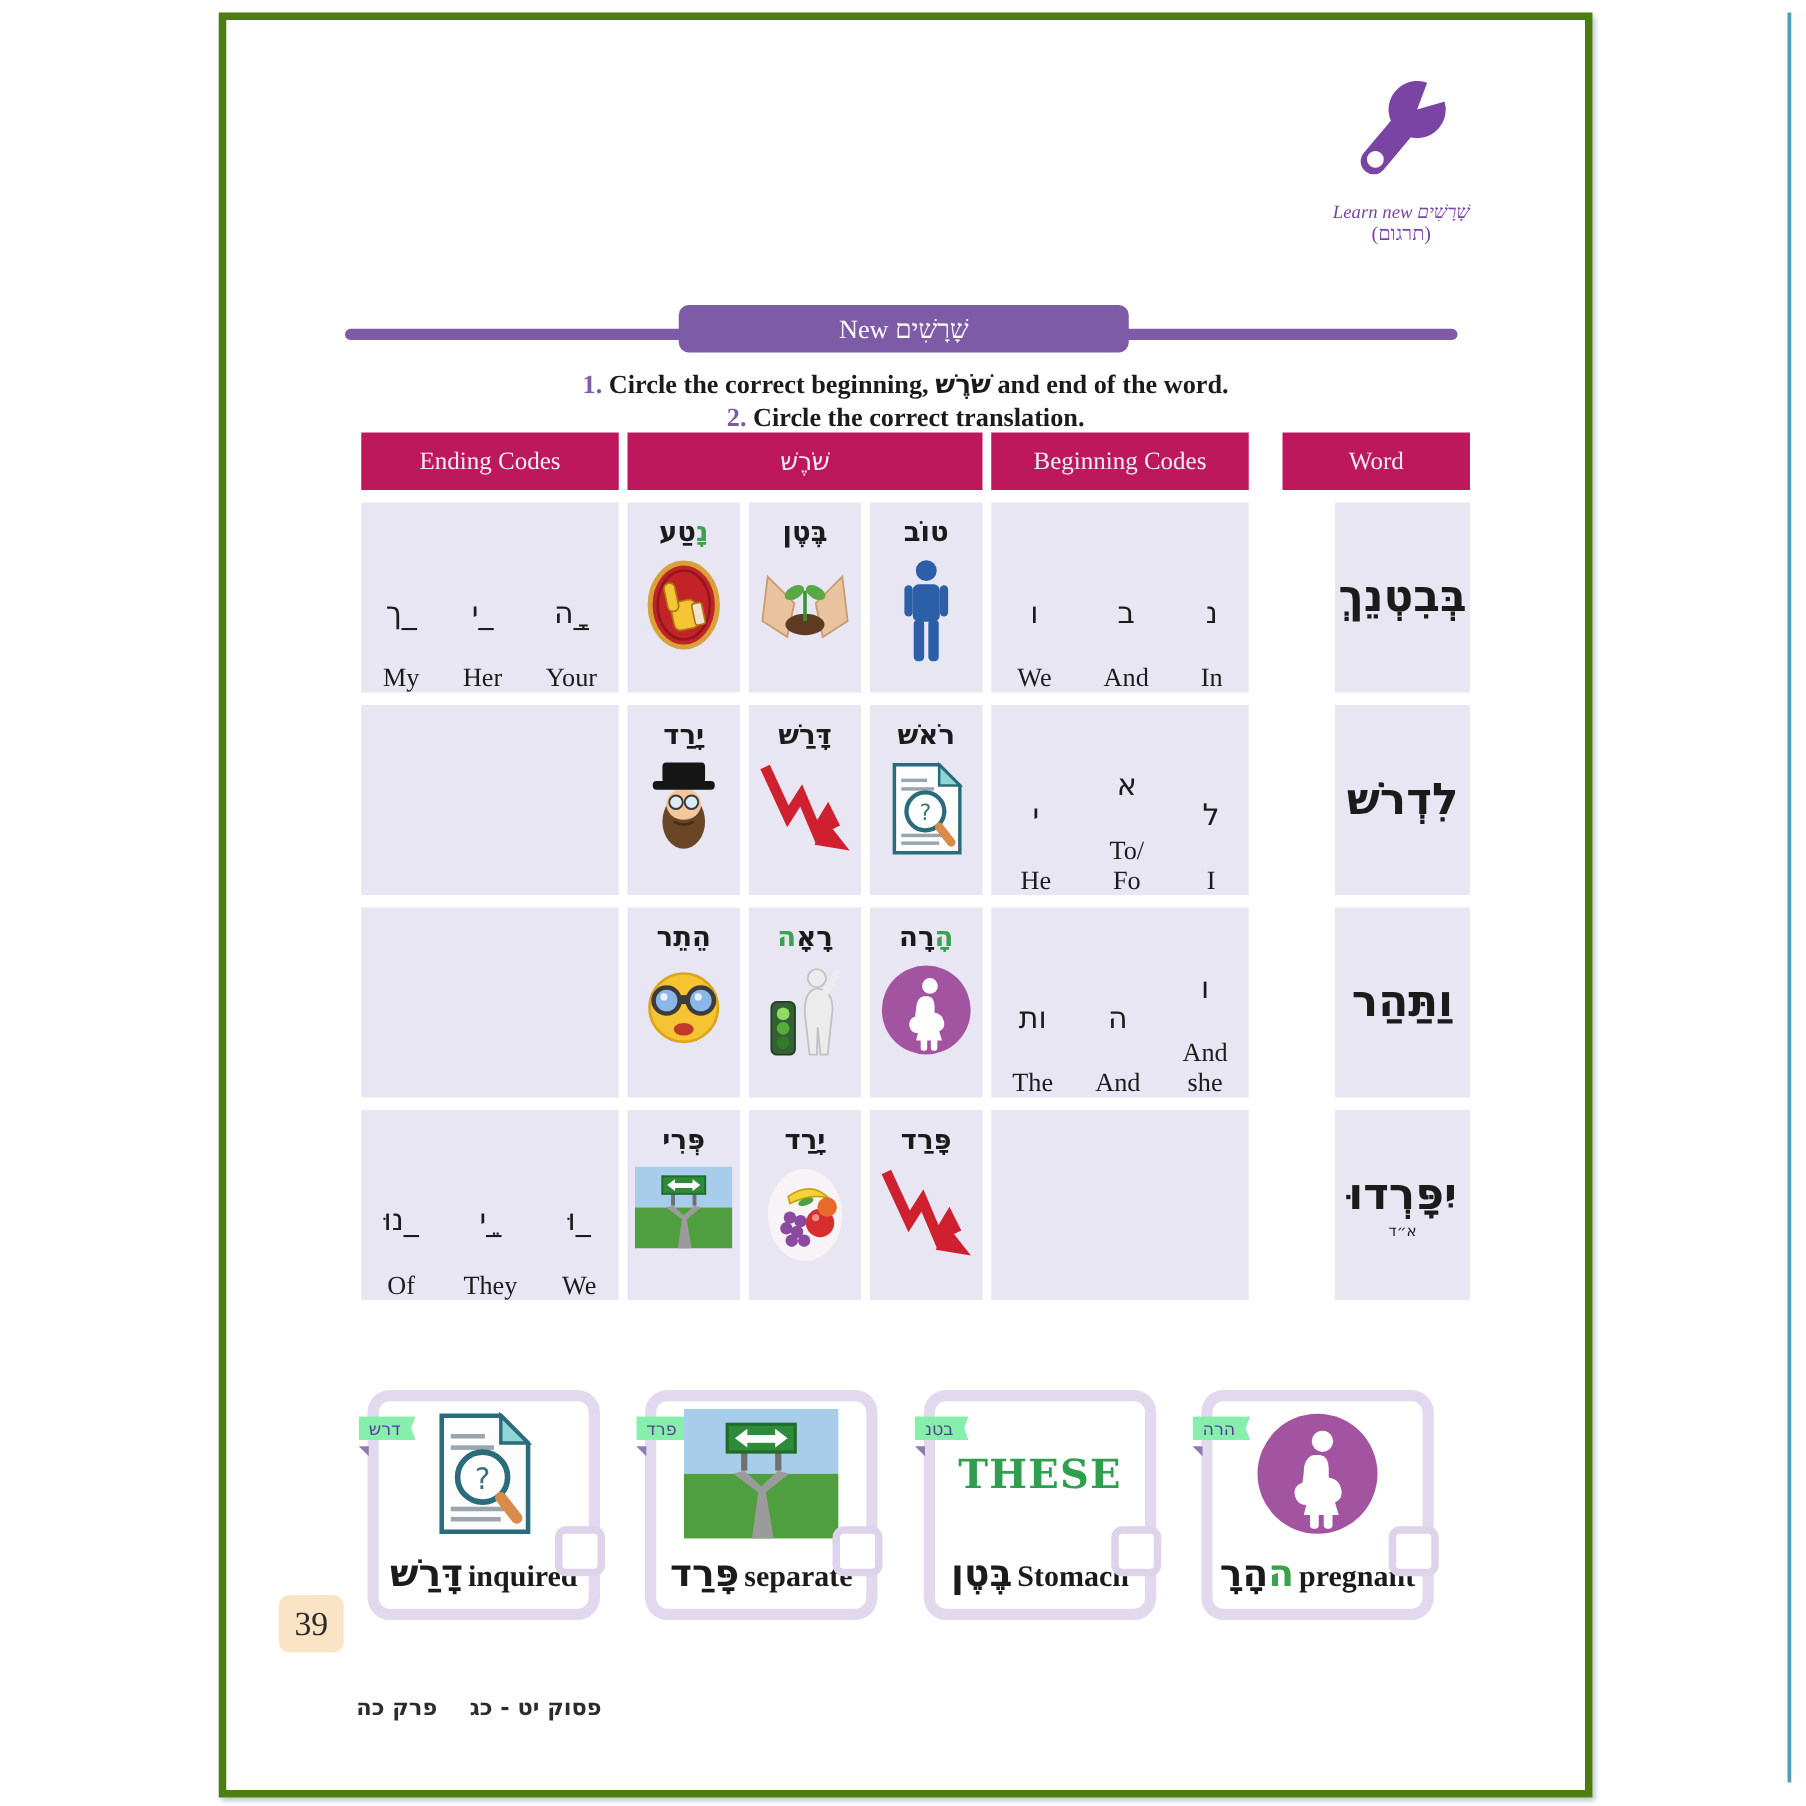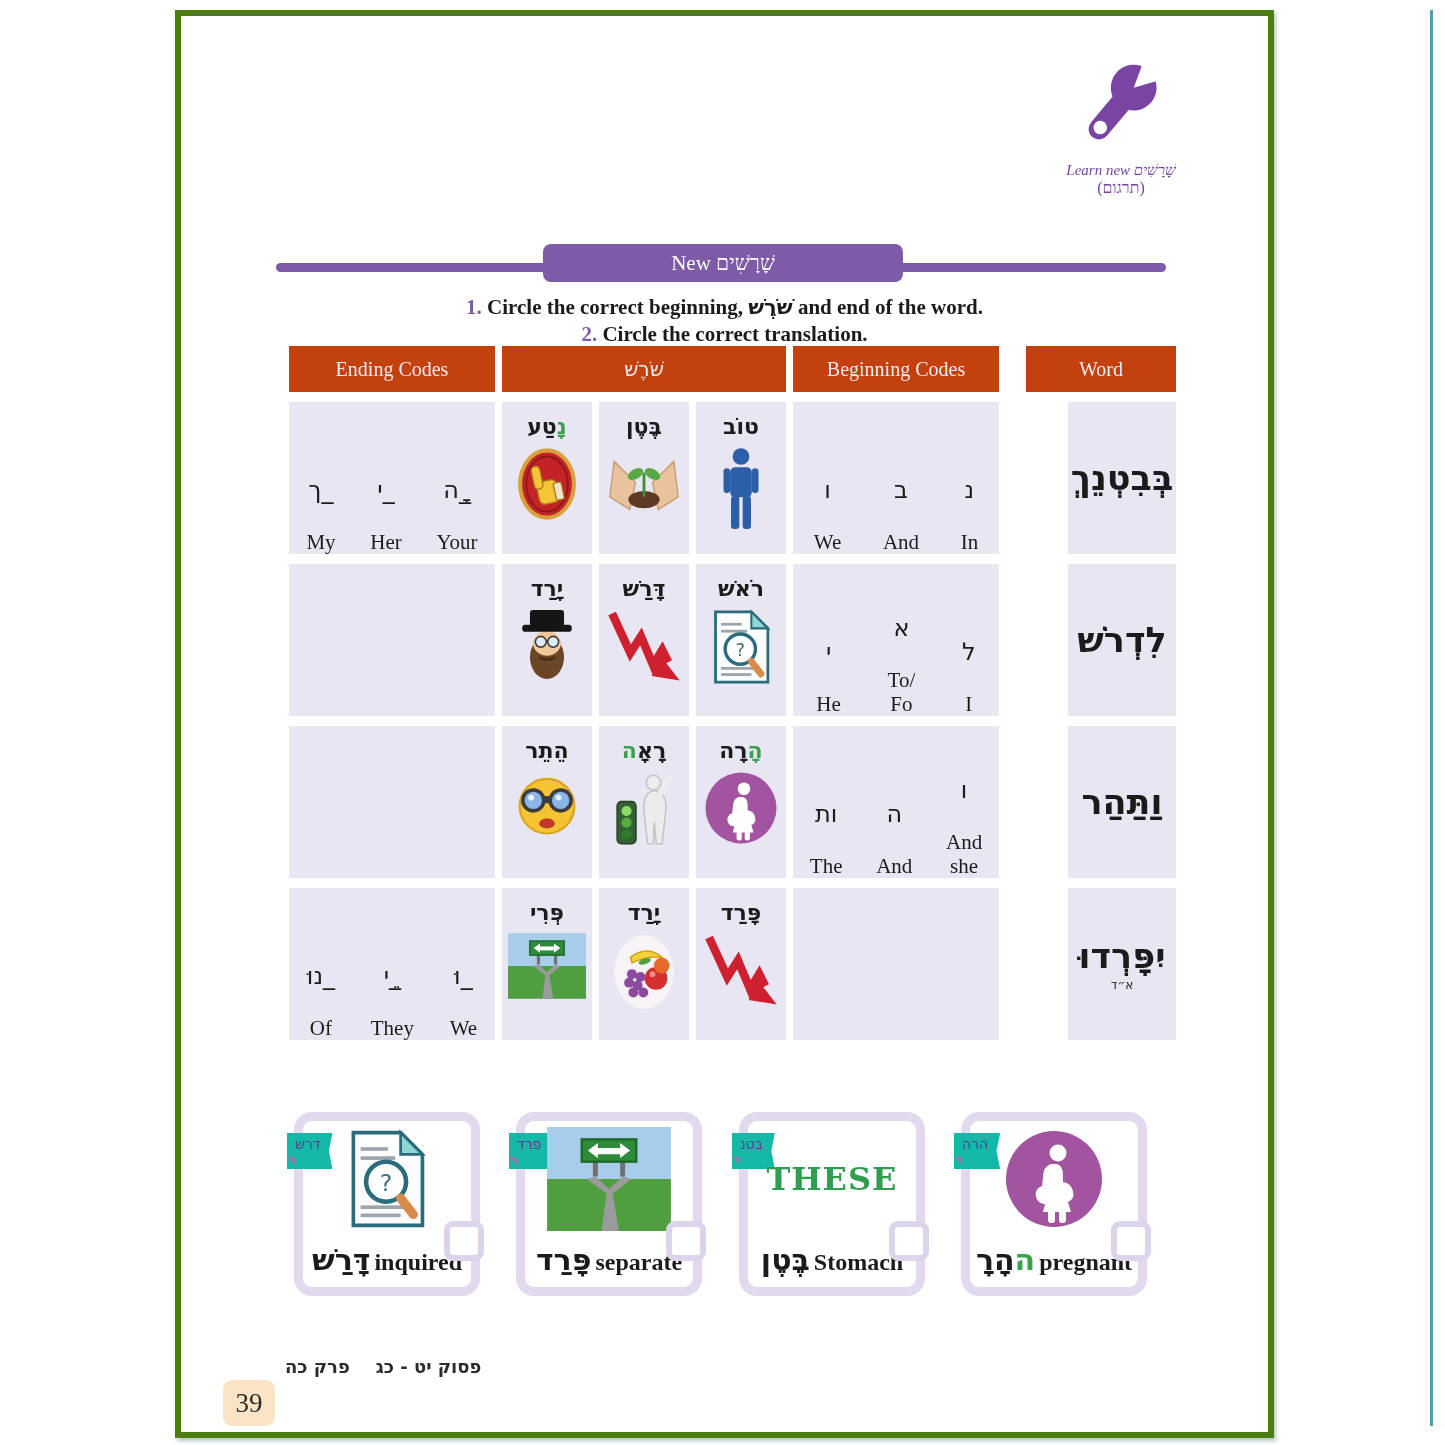--- a/index.html
+++ b/index.html
@@ -22,52 +22,52 @@
                color:#fff;font-size:21px;display:flex;align-items:center;justify-content:center;}
 
   
   .instr{position:absolute;left:0;top:278px;width:100%;text-align:center;font-weight:bold;font-size:21px;line-height:27px;}
   .instr .num{color:#7d5ba6;}
 
   
   .tbl{position:absolute;left:108px;top:330px;display:grid;
        grid-template-columns:206px 90px 90px 90px 206px 13px 150px;
        grid-template-rows:46px 152px 152px 152px 152px;gap:10px 7px;}
-  .hd{background:#c2410c;color:#f2edf8;font-size:20px;display:flex;align-items:center;justify-content:center;}
+  .hd{background:#be185d;color:#f2edf8;font-size:20px;display:flex;align-items:center;justify-content:center;}
   .cell{background:#e9e6f3;}
   .codes{display:flex;justify-content:space-around;align-items:flex-end;padding-top:16px;}
   .code-item{display:flex;flex-direction:column;align-items:center;gap:26px;}
   .code-heb{font-family:"DejaVu Sans",sans-serif;font-size:24px;direction:rtl;line-height:28px;}
   .code-lbl{font-size:21px;white-space:pre-line;text-align:center;line-height:24px;}
   .sh-cell{display:flex;flex-direction:column;align-items:center;padding-top:12px;gap:8px;}
   .sh-word{font-family:"DejaVu Sans",sans-serif;font-weight:bold;font-size:22px;direction:rtl;}
   .green{color:#3aa24e;}
   .word-cell{display:flex;flex-direction:column;align-items:center;justify-content:center;margin-left:42px;}
   .big-word{font-family:"DejaVu Sans",sans-serif;font-weight:bold;font-size:35px;direction:rtl;}
   .word-note{font-family:"DejaVu Sans",sans-serif;font-size:12px;margin-top:2px;}
 
   
   .card{position:absolute;top:1096px;width:186px;height:184px;background:#fff;
         border:9px solid #e2d9ee;border-radius:18px;box-sizing:border-box;}
-  .card .tab{position:absolute;left:-16px;top:12px;background:#14b8a6;color:#5c3d92;
-        font-family:"DejaVu Sans",sans-serif;font-size:14px;padding:3px 12px 17px 8px;direction:rtl;
+  .card .tab{position:absolute;left:-16px;top:12px;background:#86efac;color:#5c3d92;
+        font-family:"DejaVu Sans",sans-serif;font-size:14px;padding:3px 12px 0 8px;direction:rtl;
         clip-path:polygon(0 0,100% 0,92% 50%,100% 100%,0 100%);}
   .card .fold{position:absolute;left:-16px;top:36px;width:0;height:0;
         border-top:8px solid #8f7ab0;border-left:8px solid transparent;}
   .card .img-zone{position:absolute;left:0;top:6px;width:100%;height:104px;
         display:flex;align-items:center;justify-content:center;}
   .card .cap{position:absolute;left:0;bottom:10px;width:100%;text-align:center;white-space:nowrap;}
   .card .cap .heb{font-family:"DejaVu Sans",sans-serif;font-weight:bold;font-size:30px;direction:rtl;}
   .card .cap .eng{font-size:24px;font-weight:bold;}
   .checkbox{position:absolute;right:-13px;bottom:26px;width:28px;height:28px;background:#fff;
         border:6px solid #ddd3ea;border-radius:9px;}
   .these-txt{color:#2f9e4f;font-family:"DejaVu Serif","DejaVu Sans",serif;font-weight:bold;font-size:32px;letter-spacing:1px;}
 
   
-  .pg-box{position:absolute;left:42px;top:1364px;width:52px;height:46px;background:#fbe3c6;border-radius:9px;
+  .pg-box{position:absolute;left:42px;top:1260px;width:52px;height:46px;background:#fbe3c6;border-radius:9px;
         display:flex;align-items:center;justify-content:center;font-size:27px;color:#2c2c2c;}
   .footer-ref{position:absolute;left:104px;top:1340px;font-family:"DejaVu Sans",sans-serif;
         font-weight:bold;font-size:18px;color:#2c2c2c;display:flex;gap:26px;}
   .footer-ref span{direction:rtl;}
   svg.ic{display:block;}
 </style>
 </head>
 <body>
 
 <svg width="0" height="0" style="position:absolute">

